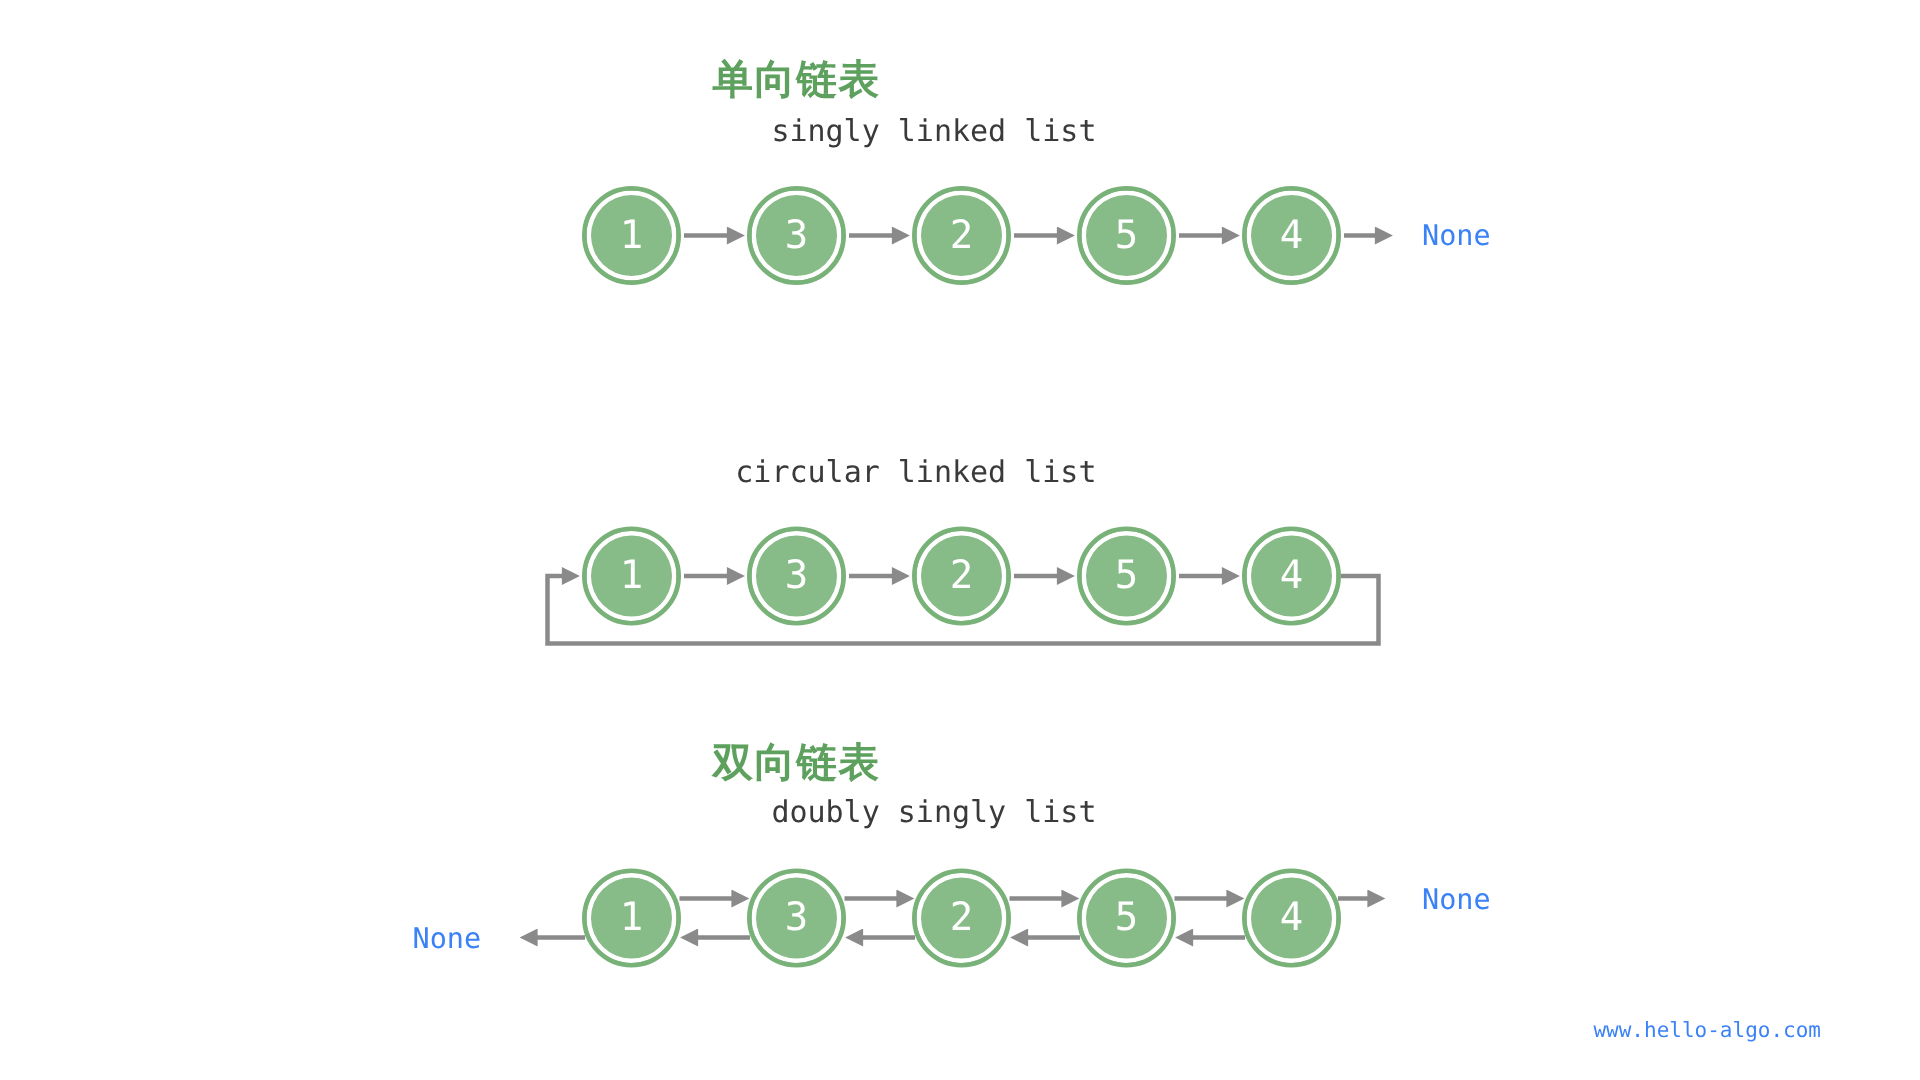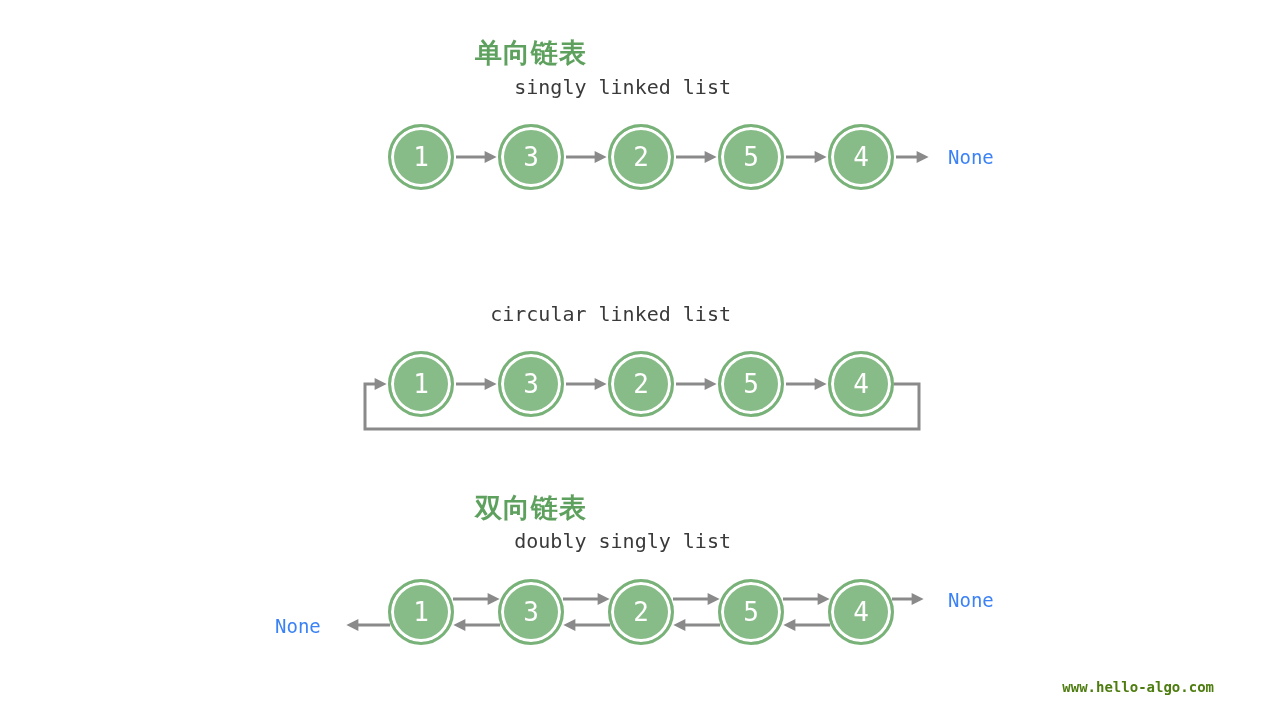--- a/index.html
+++ b/index.html
@@ -69,23 +69,22 @@
     color: #3b82f6;
     font-family: "DejaVu Sans Mono", "Liberation Mono", monospace;
     white-space: nowrap;
     text-align: center;
   }
   .watermark {
     position: absolute;
     right: 66px;
     top: 679px;
     font-size: 14px;
-    color: #4d7c0f;
+    color: #3b82f6;
     font-family: "DejaVu Sans Mono", "Liberation Mono", monospace;
-    font-weight: bold;
   }
 </style>
 </head>
 <body>
 
 <div class="canvas">
 
   <svg class="connectors" viewBox="0 0 1280 720" xmlns="http://www.w3.org/2000/svg">
     <defs>
       <marker id="ah" viewBox="0 0 10 10" refX="2" refY="5" markerWidth="4.5" markerHeight="4" orient="auto">

